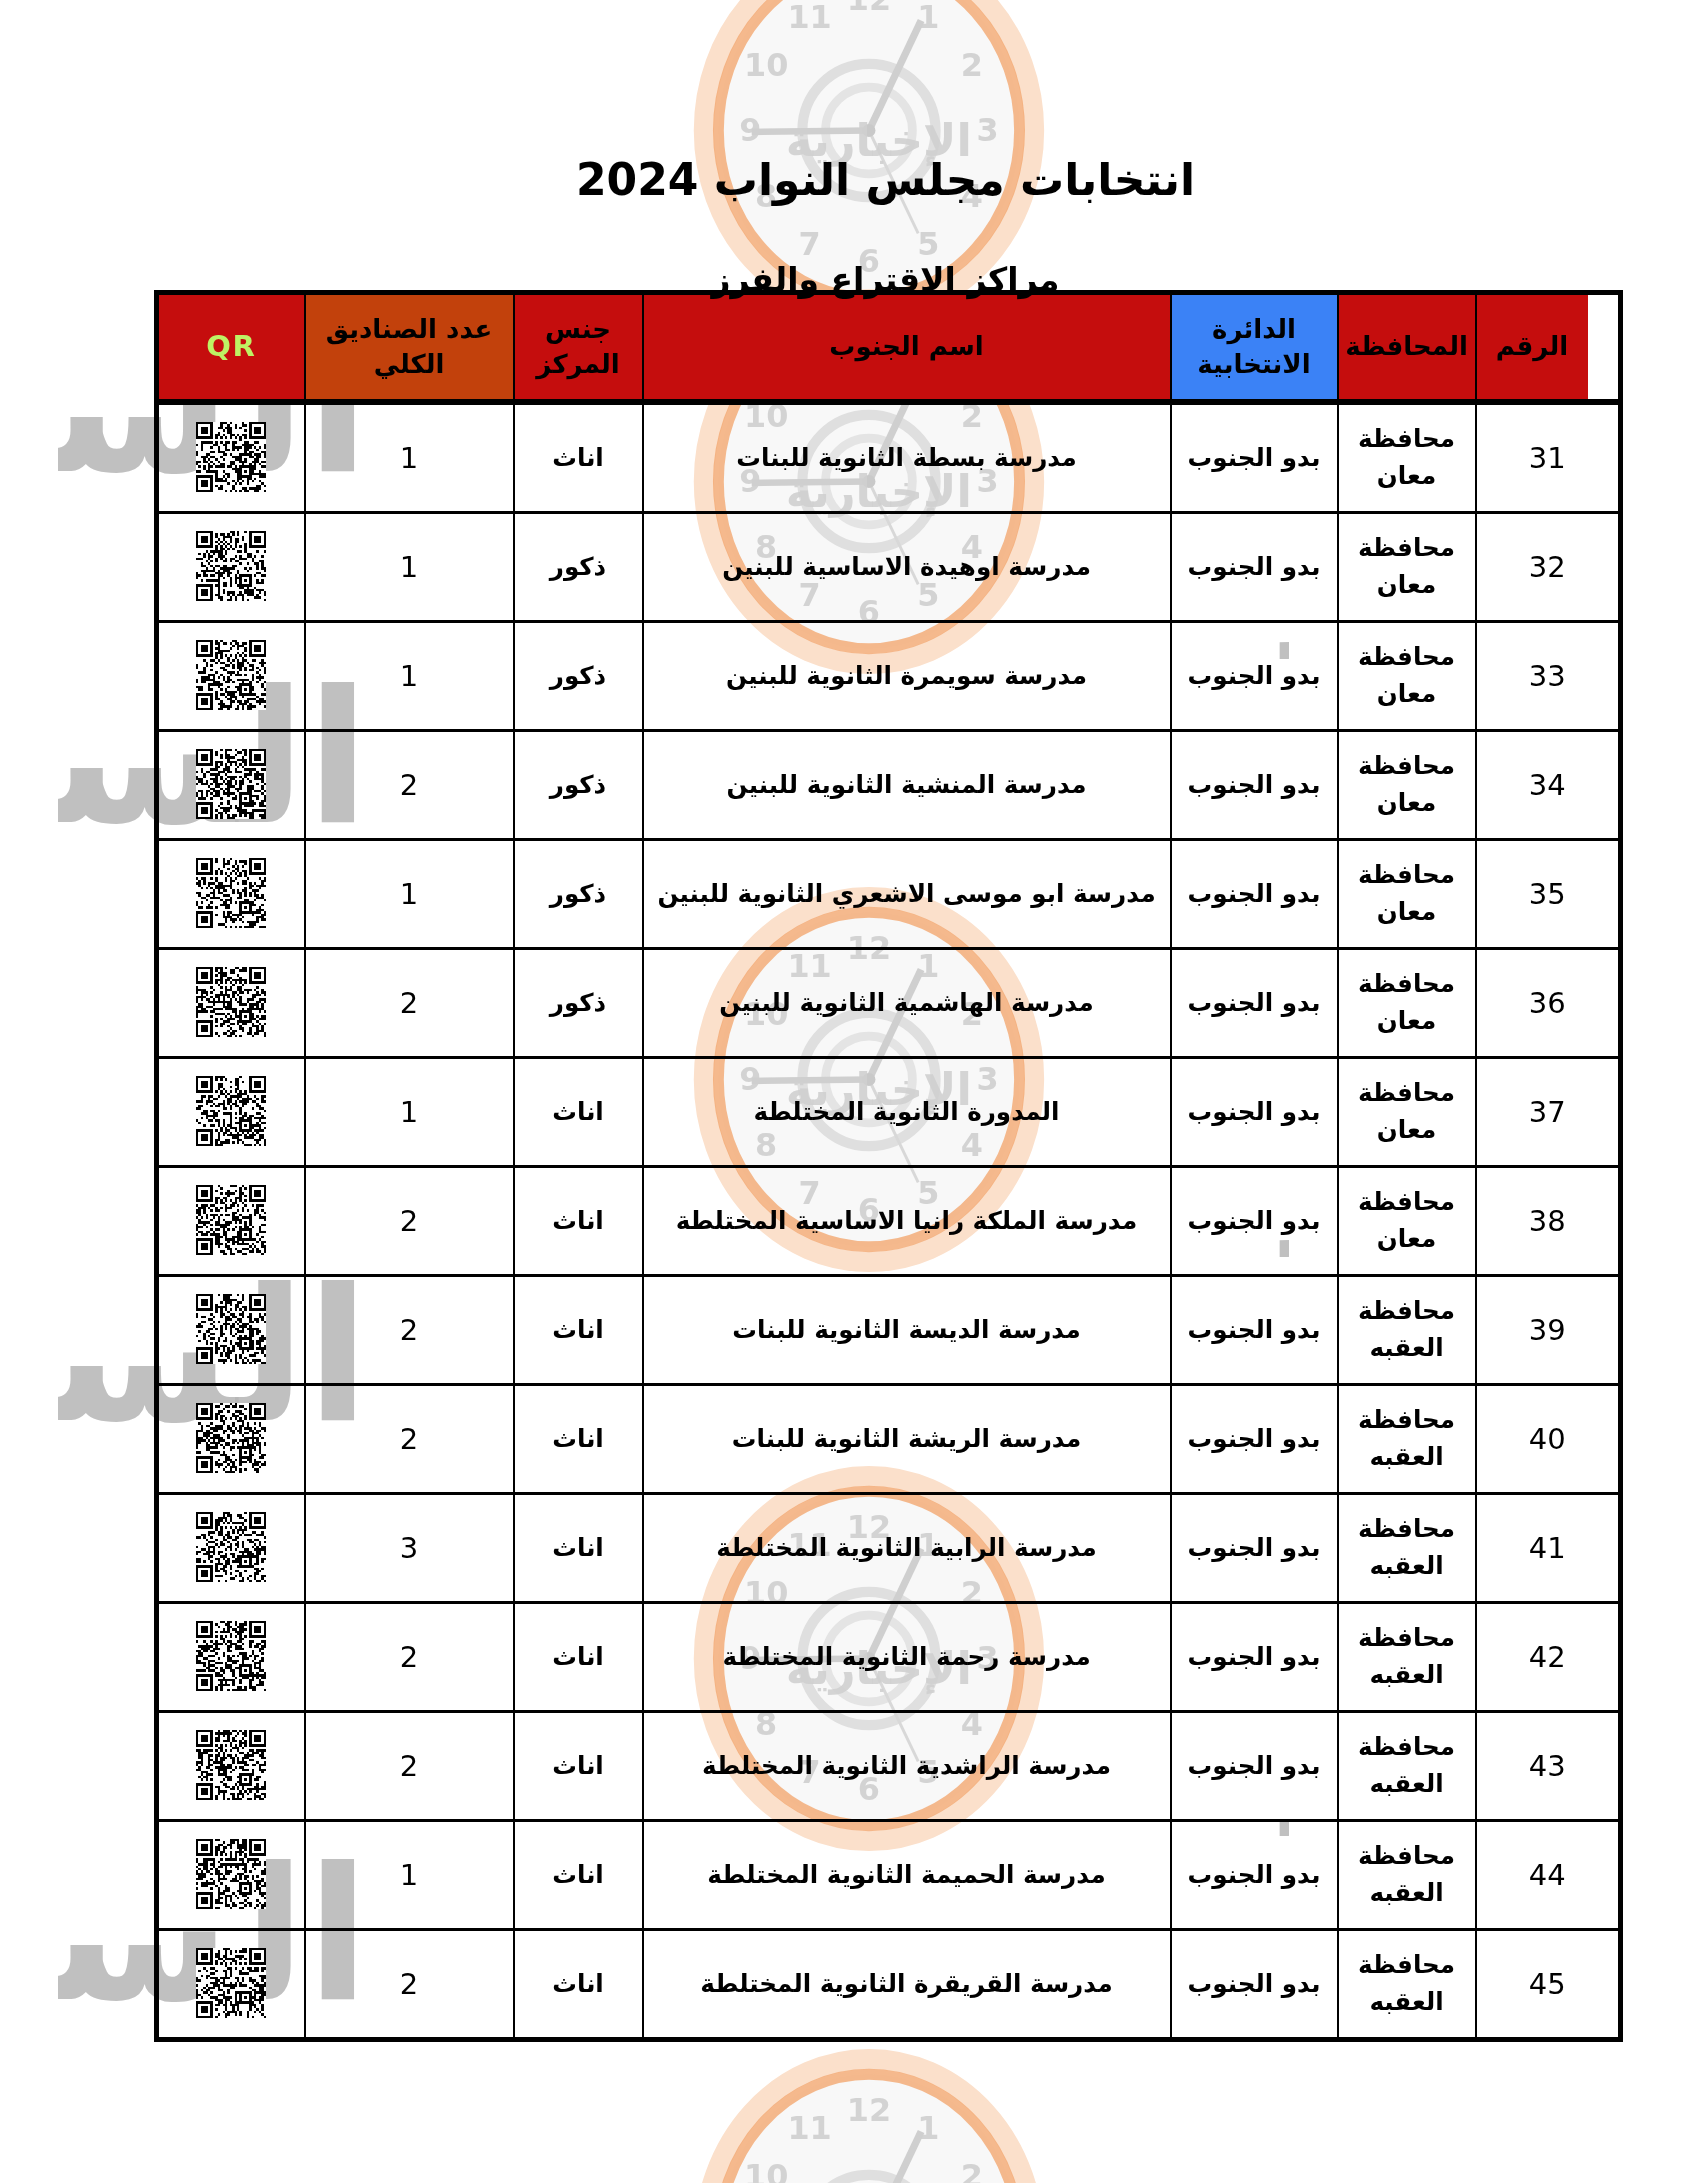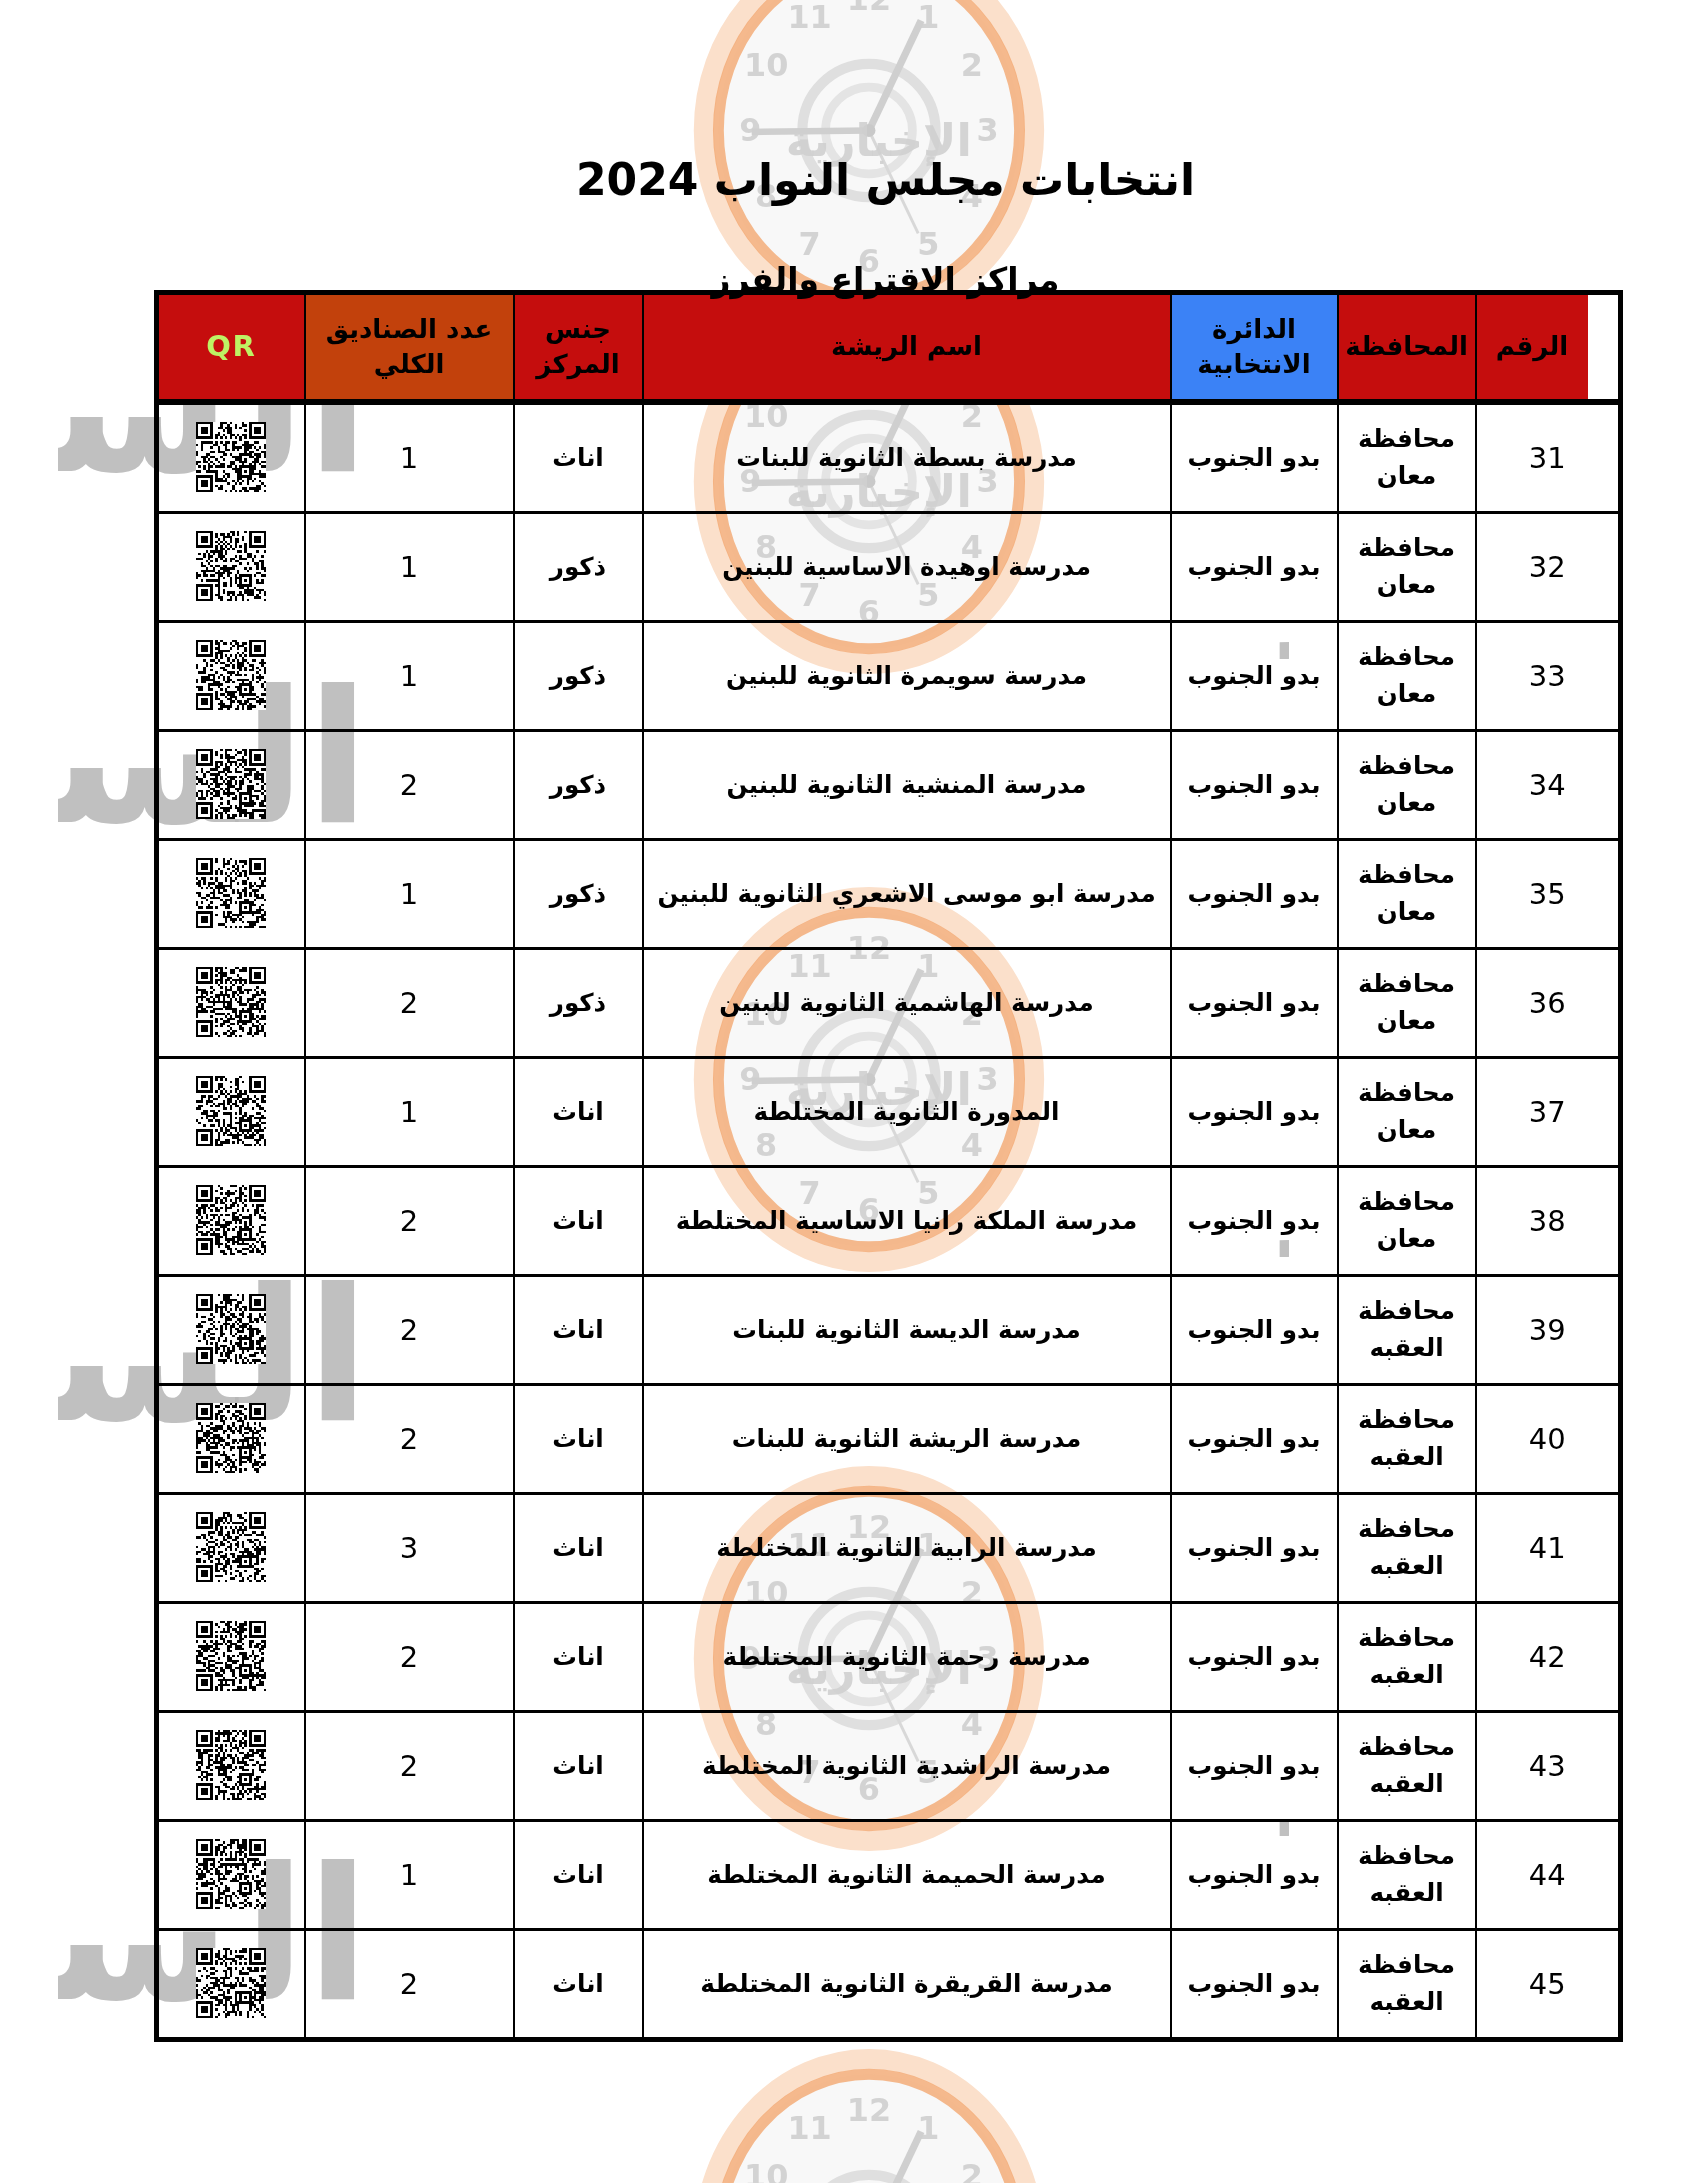--- a/index.html
+++ b/index.html
@@ -209,21 +209,21 @@
         <col class="w-gen">
         <col class="w-box">
         <col class="w-qr">
     </colgroup>
     <thead>
       <tr>
         <th class="spacer"></th>
         <th class="h-number" style="background: rgb(197, 13, 13);">الرقم</th>
         <th style="background: rgb(197, 13, 13);">المحافظة</th>
         <th style="background: #3b82f6;">الدائرة الانتخابية</th>
-        <th style="background: rgb(197, 13, 13);">اسم الريشة</th>
+        <th style="background: rgb(197, 13, 13);">اسم الجنوب</th>
         <th style="background: rgb(197, 13, 13);">جنس المركز</th>
         <th style="background: #c2410c;">عدد الصناديق الكلي</th>
         <th class="h-qr" style="background: rgb(197, 13, 13);">QR</th>
       </tr>
     </thead>
     <tbody id="tbody-rows">
         <tr>
           <td class="num" colspan="2">31</td>
           <td class="ar">محافظة معان</td>
           <td class="ar">بدو الجنوب</td>

